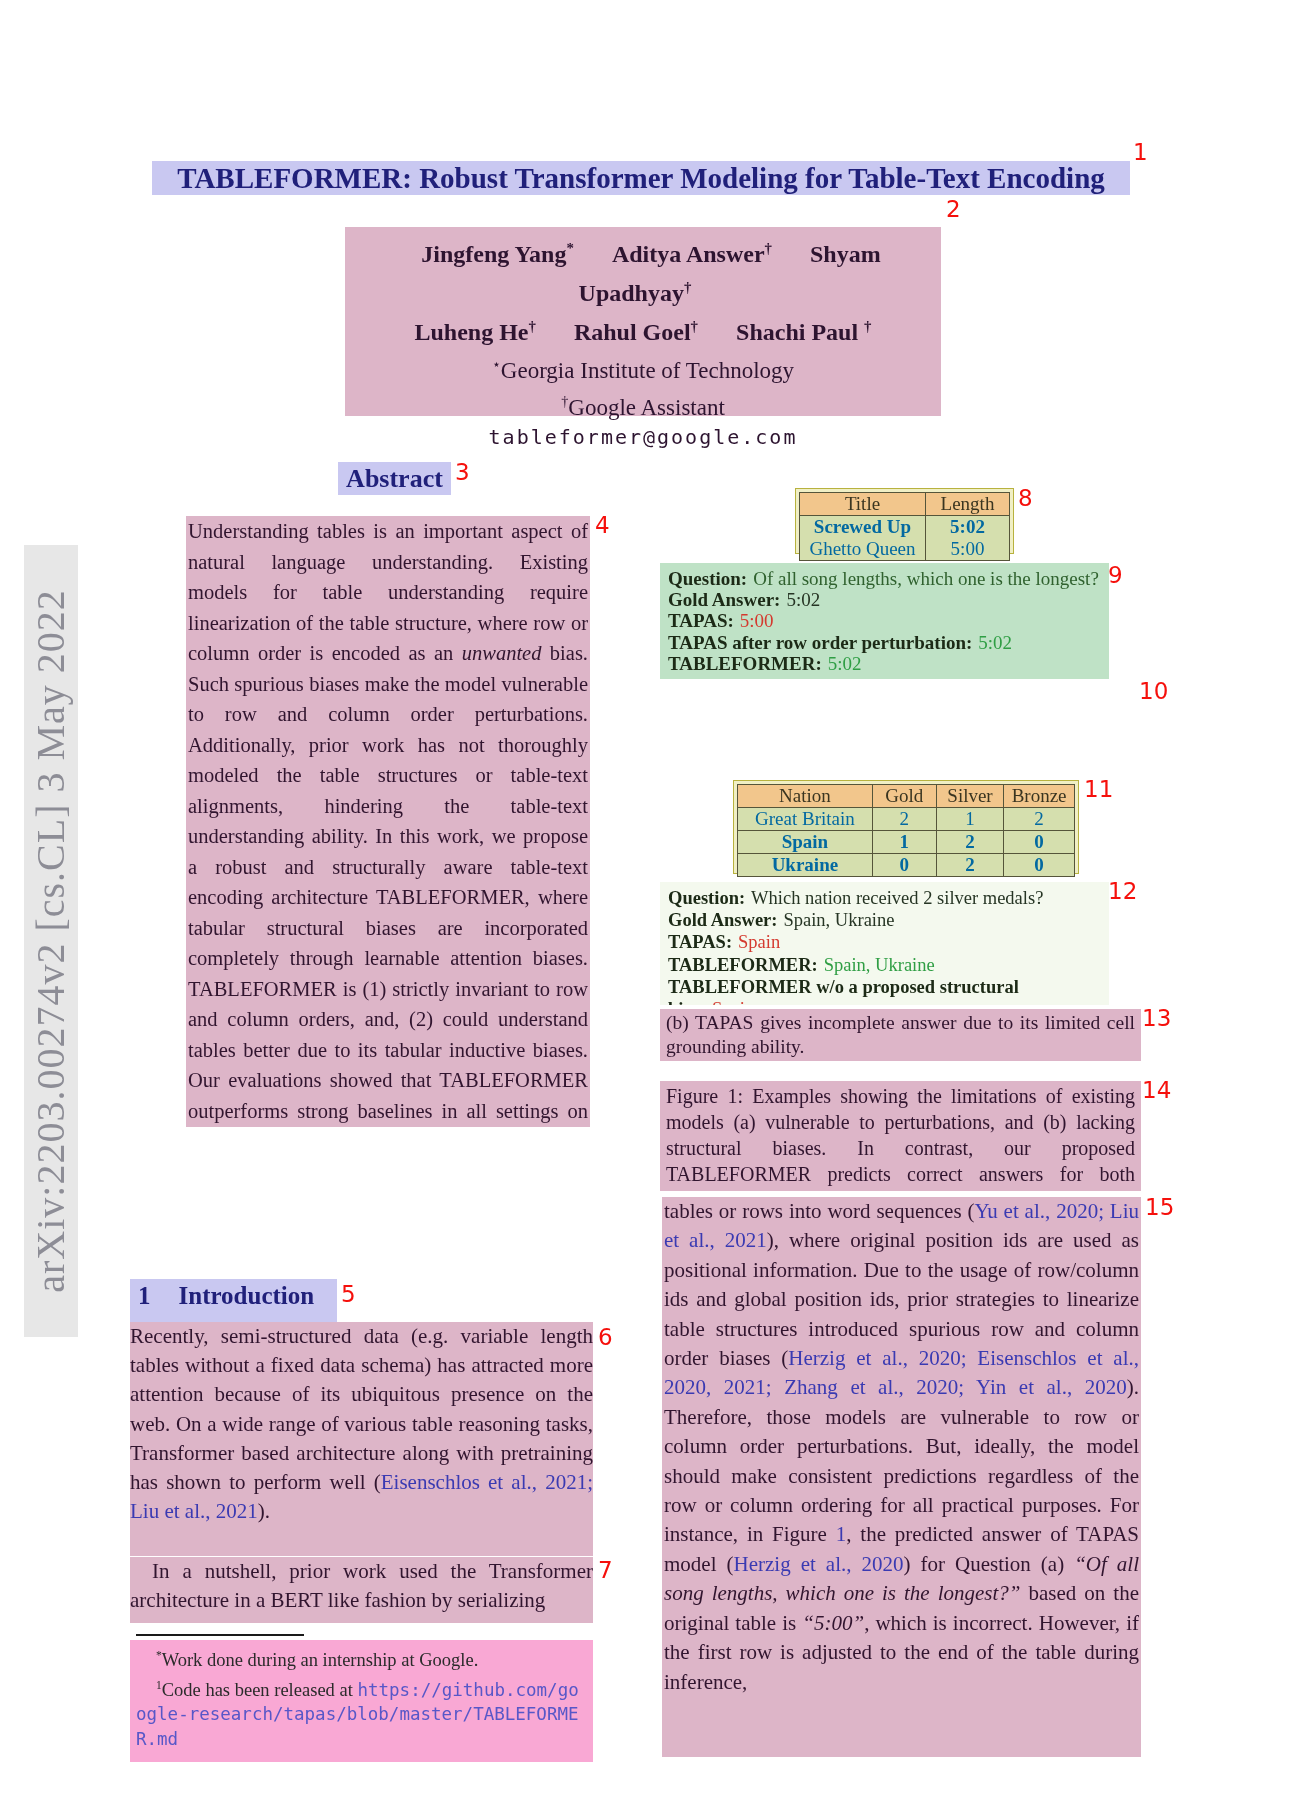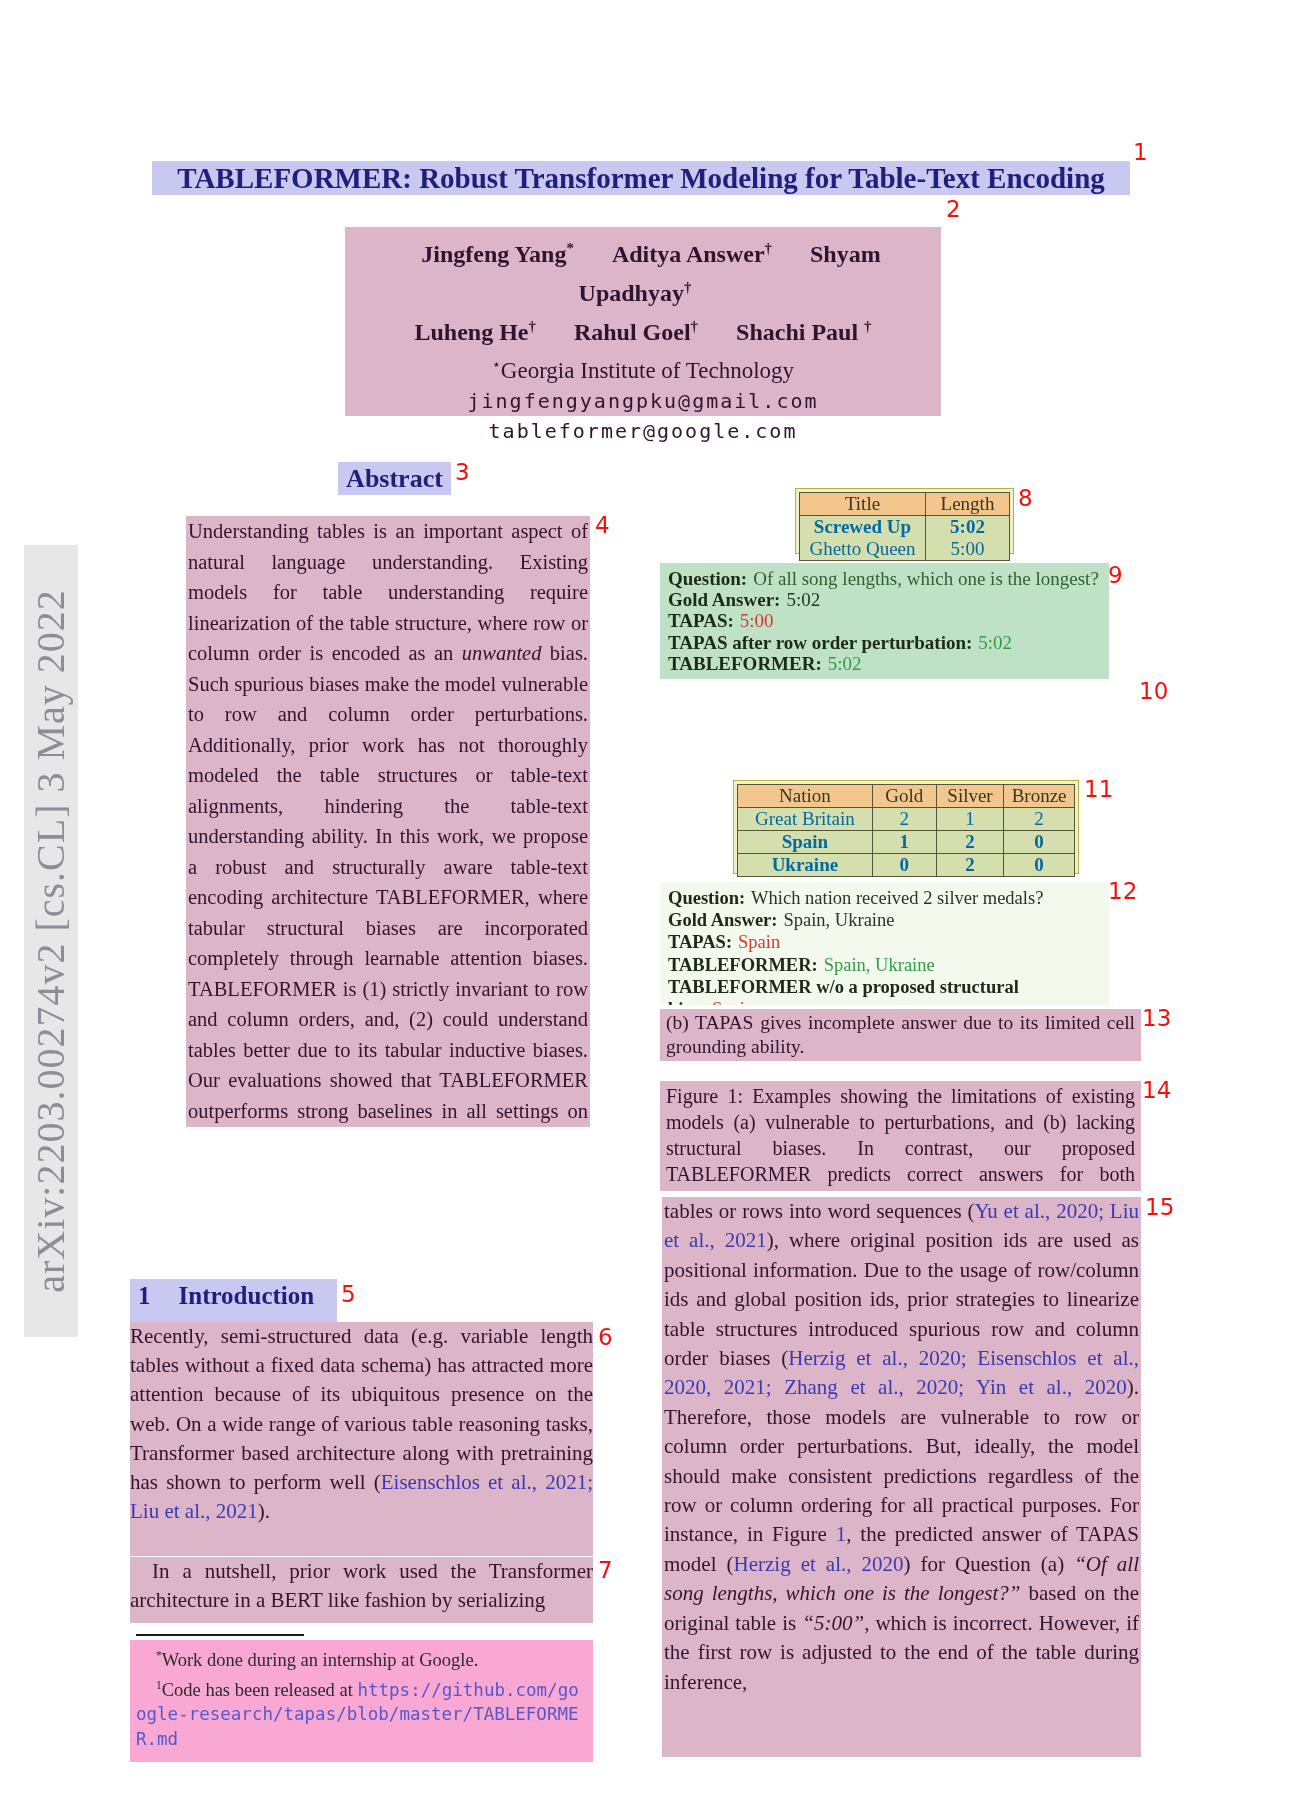--- a/index.html
+++ b/index.html
@@ -158,21 +158,21 @@
       <span class="author"><span>Jingfeng Yang</span><sup>*</sup></span>
       <span class="author"><span>Aditya Answer</span><sup>†</sup></span>
       <span class="author"><span>Shyam Upadhyay</span><sup>†</sup></span>
     </div>
     <div class="author-row">
       <span class="author"><span>Luheng He</span><sup>†</sup></span>
       <span class="author"><span>Rahul Goel</span><sup>†</sup></span>
       <span class="author"><span>Shachi Paul</span> <sup>†</sup></span>
     </div>
     <div class="affil"><sup>⋆</sup><span>Georgia Institute of Technology</span></div>
-    <div class="email">jingfengyangpku@gmail.com</div>
+    <div class="affil"><sup>†</sup><span>Google Assistant</span></div>
     <div class="email">tableformer@google.com</div>
   </div>
 
   <div class="abstract-head">Abstract</div>
   <div class="abstract-body"><span>Understanding tables is an important aspect of natural language understanding. Existing models for table understanding require linearization of the table structure, where row or column order is encoded as an </span><span class="sg-italic">unwanted</span><span> bias. Such spurious biases make the model vulnerable to row and column order perturbations. Additionally, prior work has not thoroughly modeled the table structures or table-text alignments, hindering the table-text understanding ability. In this work, we propose a robust and structurally aware table-text encoding architecture TABLEFORMER, where tabular structural biases are incorporated completely through learnable attention biases. TABLEFORMER is (1) strictly invariant to row and column orders, and, (2) could understand tables better due to its tabular inductive biases. Our evaluations showed that TABLEFORMER outperforms strong baselines in all settings on SQA, WTQ and TABFACT table reasoning datasets, and achieves state-of-the-art performance on SQA, especially when facing answer-invariant row and column order perturbations (6% improvement over the best baseline), because previous SOTA models' performance drops by 4% - 6% when facing such perturbations while TABLEFORMER is not affected.</span></div>
 
   <div class="sec-head">
     <span class="sec-num">1</span><span>Introduction</span>
   </div>
   <div class="para para-1"><span>Recently, semi-structured data (e.g. variable length tables without a fixed data schema) has attracted more attention because of its ubiquitous presence on the web. On a wide range of various table reasoning tasks, Transformer based architecture along with pretraining has shown to perform well (</span><span class="sg-link">Eisenschlos et al., 2021; Liu et al., 2021</span><span>).</span></div>

